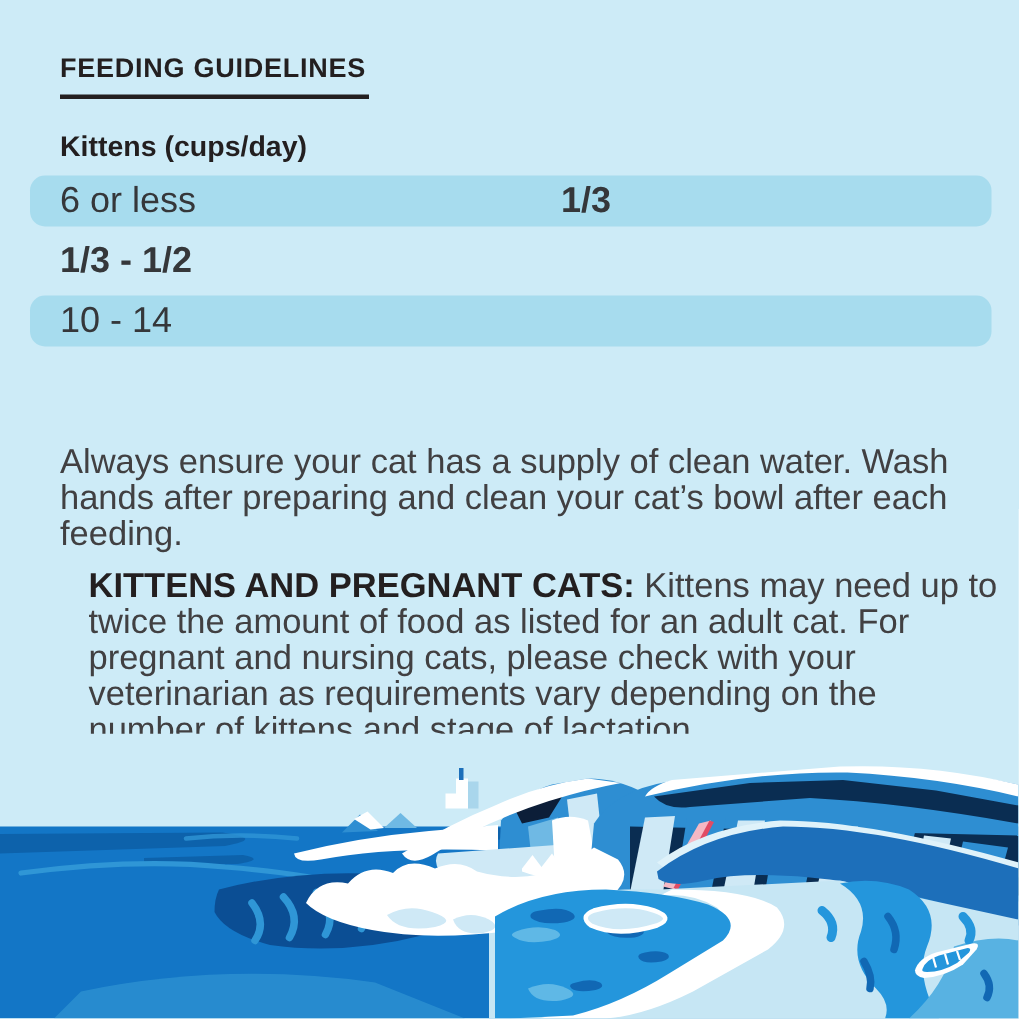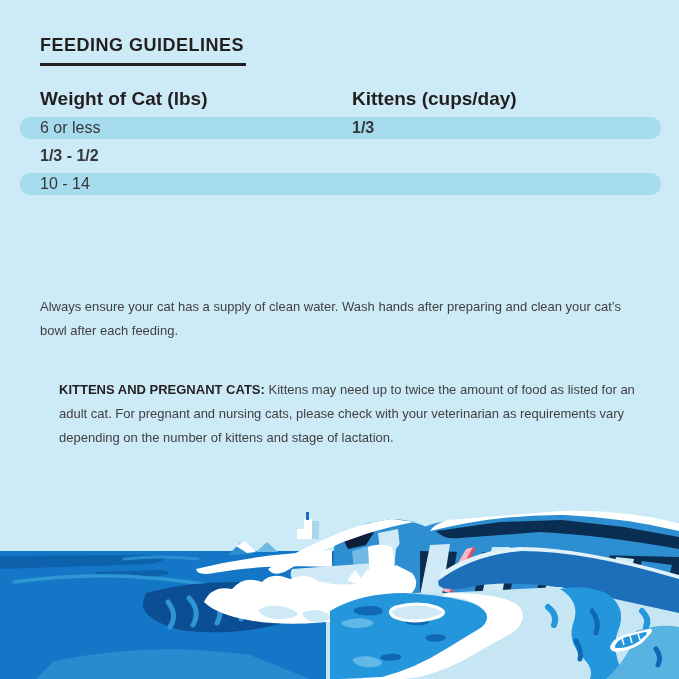--- a/index.html
+++ b/index.html
@@ -40,33 +40,34 @@
   }
   .thead { height: 26px; margin-bottom: 5px; }
   .thead .c1, .thead .c2 {
     font-weight: 700;
     font-size: 19px;
     color: var(--title-text, #231f20);
   }
   .c1 { width: 312px; flex: none; }
   .c2 { flex: 1; font-weight: bold; }
   .trow {
-    height: 22px;
+    height: 34px;
     margin-bottom: 6px;
     border-radius: 10px;
-    font-size: 16px;
+    font-size: 24px;
     color: var(--cell-text, #35373a);
+    gap: 22px;
   }
   .trow.highlight { background: var(--row-highlight, #a7dcee); }
   .note {
     position: absolute;
     left: 40px;
     width: 606px;
     margin: 0;
-    font-size: 13px;
+    font-size: 23px;
     line-height: 24px;
     color: var(--body-text, #414042);
   }
   .note-water { top: 295px; }
   .note-kittens { top: 378px; margin-left: 19px; }
   .note-kittens b {
     font-weight: 700;
     color: var(--title-text, #231f20);
   }
   .illustration {
@@ -80,21 +81,20 @@
 </style>
 </head>
 <body>
 
 <div class="page">
 
   <h1 class="title">FEEDING GUIDELINES</h1>
 
   <div class="feed-table">
     <div class="thead">
-      <div class="c1">Weight of Cat (lbs)</div>
       <div class="c2">Kittens (cups/day)</div>
     </div>
     <div class="trow highlight">
       <div class="c1">6 or less</div>
       <div class="c2">1/3</div>
     </div>
     <div class="trow">
       <div class="c2">1/3 - 1/2</div>
     </div>
     <div class="trow highlight">

